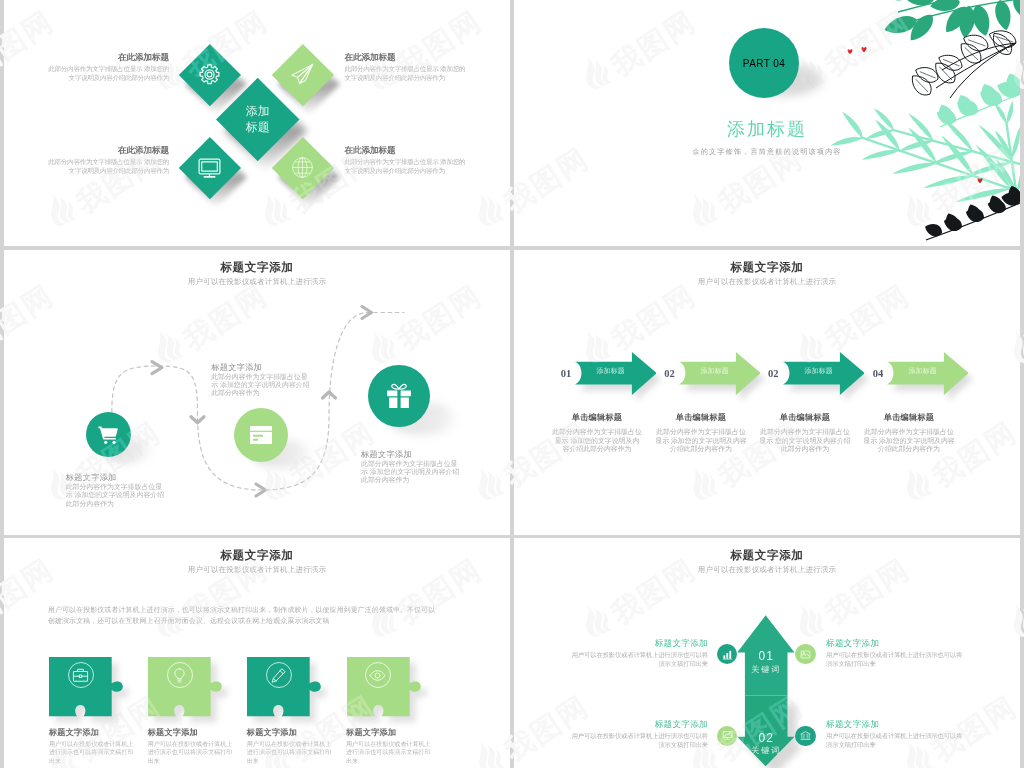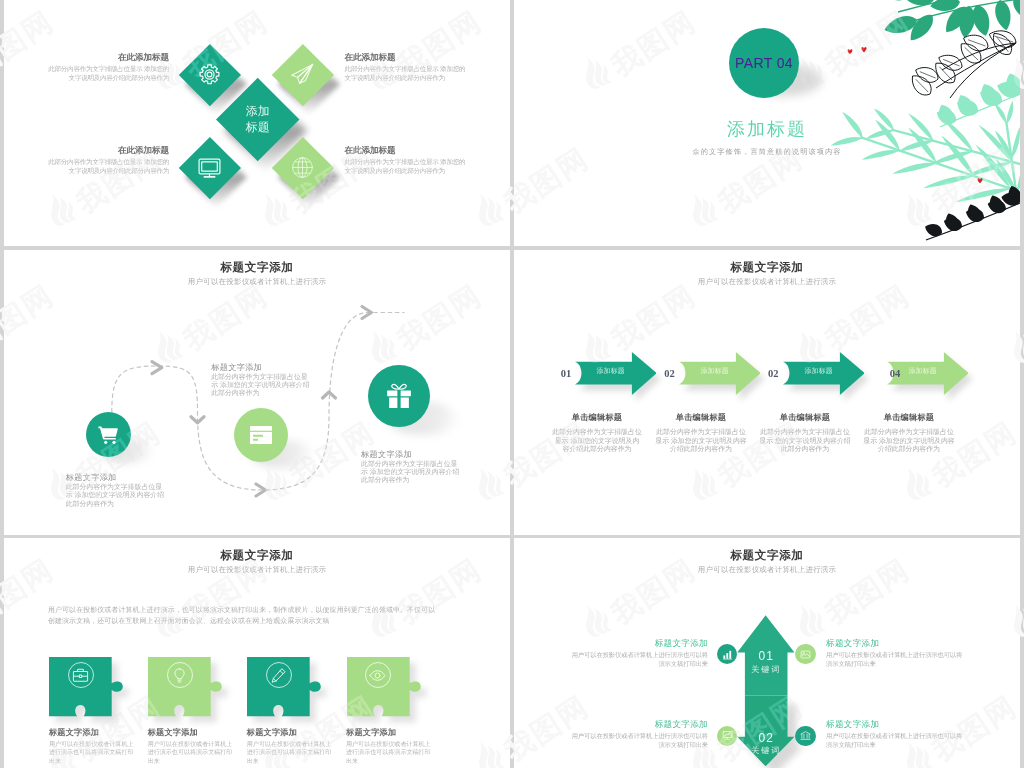--- a/index.html
+++ b/index.html
@@ -423,21 +423,21 @@
           <path d="M428.0,233.0 C428.2,224.0 418.0,221.6 411.1,226.8 C413.0,235.3 422.4,240.1 428.0,233.0 Z" fill="#14181a"></path>
           <path d="M504.0,204.0 C511.6,198.0 506.6,188.1 497.5,186.1 C491.8,193.5 494.3,204.3 504.0,204.0 Z" fill="#14181a"></path>
           <path d="M506.0,201.0 C504.9,191.3 493.9,190.4 487.4,197.0 C490.6,205.7 501.1,209.4 506.0,201.0 Z" fill="#14181a"></path>
         </g>
         <g>
           <path d="M466,183.2 C461.68,179.52 464.016,176.64 466,179.104 C467.984,176.64 470.32,179.52 466,183.2 Z" fill="#d81f1f"></path>
         </g>
       </svg>
       <div class="abs" style="left:230px;top:64px;width:78px;height:32px;border-radius:50%;background:rgba(140,140,140,.34);filter:blur(5px)"></div>
       <div class="abs" style="left:215px;top:28px;width:70px;height:70px;border-radius:50%;background:#17a586;display:flex;align-items:center;justify-content:center">
-        <span style="color:#4c1d95;font-size:14px;letter-spacing:.4px">PART 04</span>
+        <span style="color:#000000;font-size:10px;letter-spacing:.4px">PART 04</span>
       </div>
       <div class="abs" style="left:0;top:117px;width:506px;text-align:center;font-size:18px;letter-spacing:2px;background:linear-gradient(90deg,#3dc99b,#76e0bd);-webkit-background-clip:text;background-clip:text;color:transparent">添加标题</div>
       <div class="abs" style="left:0;top:146px;width:506px;text-align:center;color:#9e9e9e;font-size:7.2px;line-height:12.4px;letter-spacing:1.1px">
         <div>余的文字修饰，言简意赅的说明该项内容</div>
       </div>
     </div>
     <div class="slide s3" style="background:none;z-index:2">
       <div class="abs" style="left:0;top:10px;width:506px;text-align:center;font-size:11.6px;font-weight:bold;color:#3b3b3b;letter-spacing:.6px">标题文字添加</div>
       <div class="abs" style="left:0;top:26.5px;width:506px;text-align:center;font-size:7.45px;color:#ababab;letter-spacing:.25px">用户可以在投影仪或者计算机上进行演示</div>
       <svg width="506" height="285" viewBox="0 0 506 285" style="position:absolute;left:0;top:0">
@@ -547,21 +547,21 @@
       <div class="abs" style="left:250.3px;top:118px;width:18px;text-align:center;font-size:10.5px;color:#51596a;font-family:'Liberation Serif',serif;font-weight:bold">02</div>
       <div class="abs" style="left:372.7px;top:102px;width:81.6px;height:43.0px">
         <svg width="81.6" height="43.0" viewBox="0 0 81.6 43.0" style="position:absolute;left:4px;top:6px;filter:blur(3px);opacity:.30">
           <path d="M0,9.8 L56.9,9.8 L56.9,0 L81.6,21.1 L56.9,43.0 L56.9,32.4 L0,32.4 C8.6,29.4 8.6,12.8 0,9.8 Z" fill="#8e8e8e"></path>
         </svg>
         <svg width="81.6" height="43.0" viewBox="0 0 81.6 43.0" style="position:absolute;left:0;top:0">
           <path d="M0,9.8 L56.9,9.8 L56.9,0 L81.6,21.1 L56.9,43.0 L56.9,32.4 L0,32.4 C8.6,29.4 8.6,12.8 0,9.8 Z" fill="#a7dc86"></path>
         </svg>
         <span class="abs" style="left:14px;top:14.4px;width:44px;text-align:center;font-size:6.9px;color:#eaf7dc;letter-spacing:.2px">添加标题</span>
       </div>
-      <div class="abs" style="left:372px;top:118px;width:18px;text-align:center;font-size:10.5px;color:#51596a;font-family:'Liberation Serif',serif;font-weight:bold">04</div>
+      <div class="abs" style="left:355px;top:118px;width:18px;text-align:center;font-size:10.5px;color:#51596a;font-family:'Liberation Serif',serif;font-weight:bold">04</div>
       <div class="abs" style="left:38.0px;top:162px;width:90px;text-align:center;font-size:8.2px;font-weight:bold;color:#585858;letter-spacing:.2px">单击编辑标题</div>
       <div class="abs" style="left:31.0px;top:178px;width:104px;text-align:center;font-size:6.9px;line-height:8.7px;color:#adadad">
         <div>此部分内容作为文字排版占位</div>
         <div>显示 添加您的文字说明及内</div>
         <div>容介绍此部分内容作为</div>
       </div>
       <div class="abs" style="left:142.0px;top:162px;width:90px;text-align:center;font-size:8.2px;font-weight:bold;color:#585858;letter-spacing:.2px">单击编辑标题</div>
       <div class="abs" style="left:135.0px;top:178px;width:104px;text-align:center;font-size:6.9px;line-height:8.7px;color:#adadad">
         <div>此部分内容作为文字排版占位</div>
         <div>显示 添加您的文字说明及内容</div>

